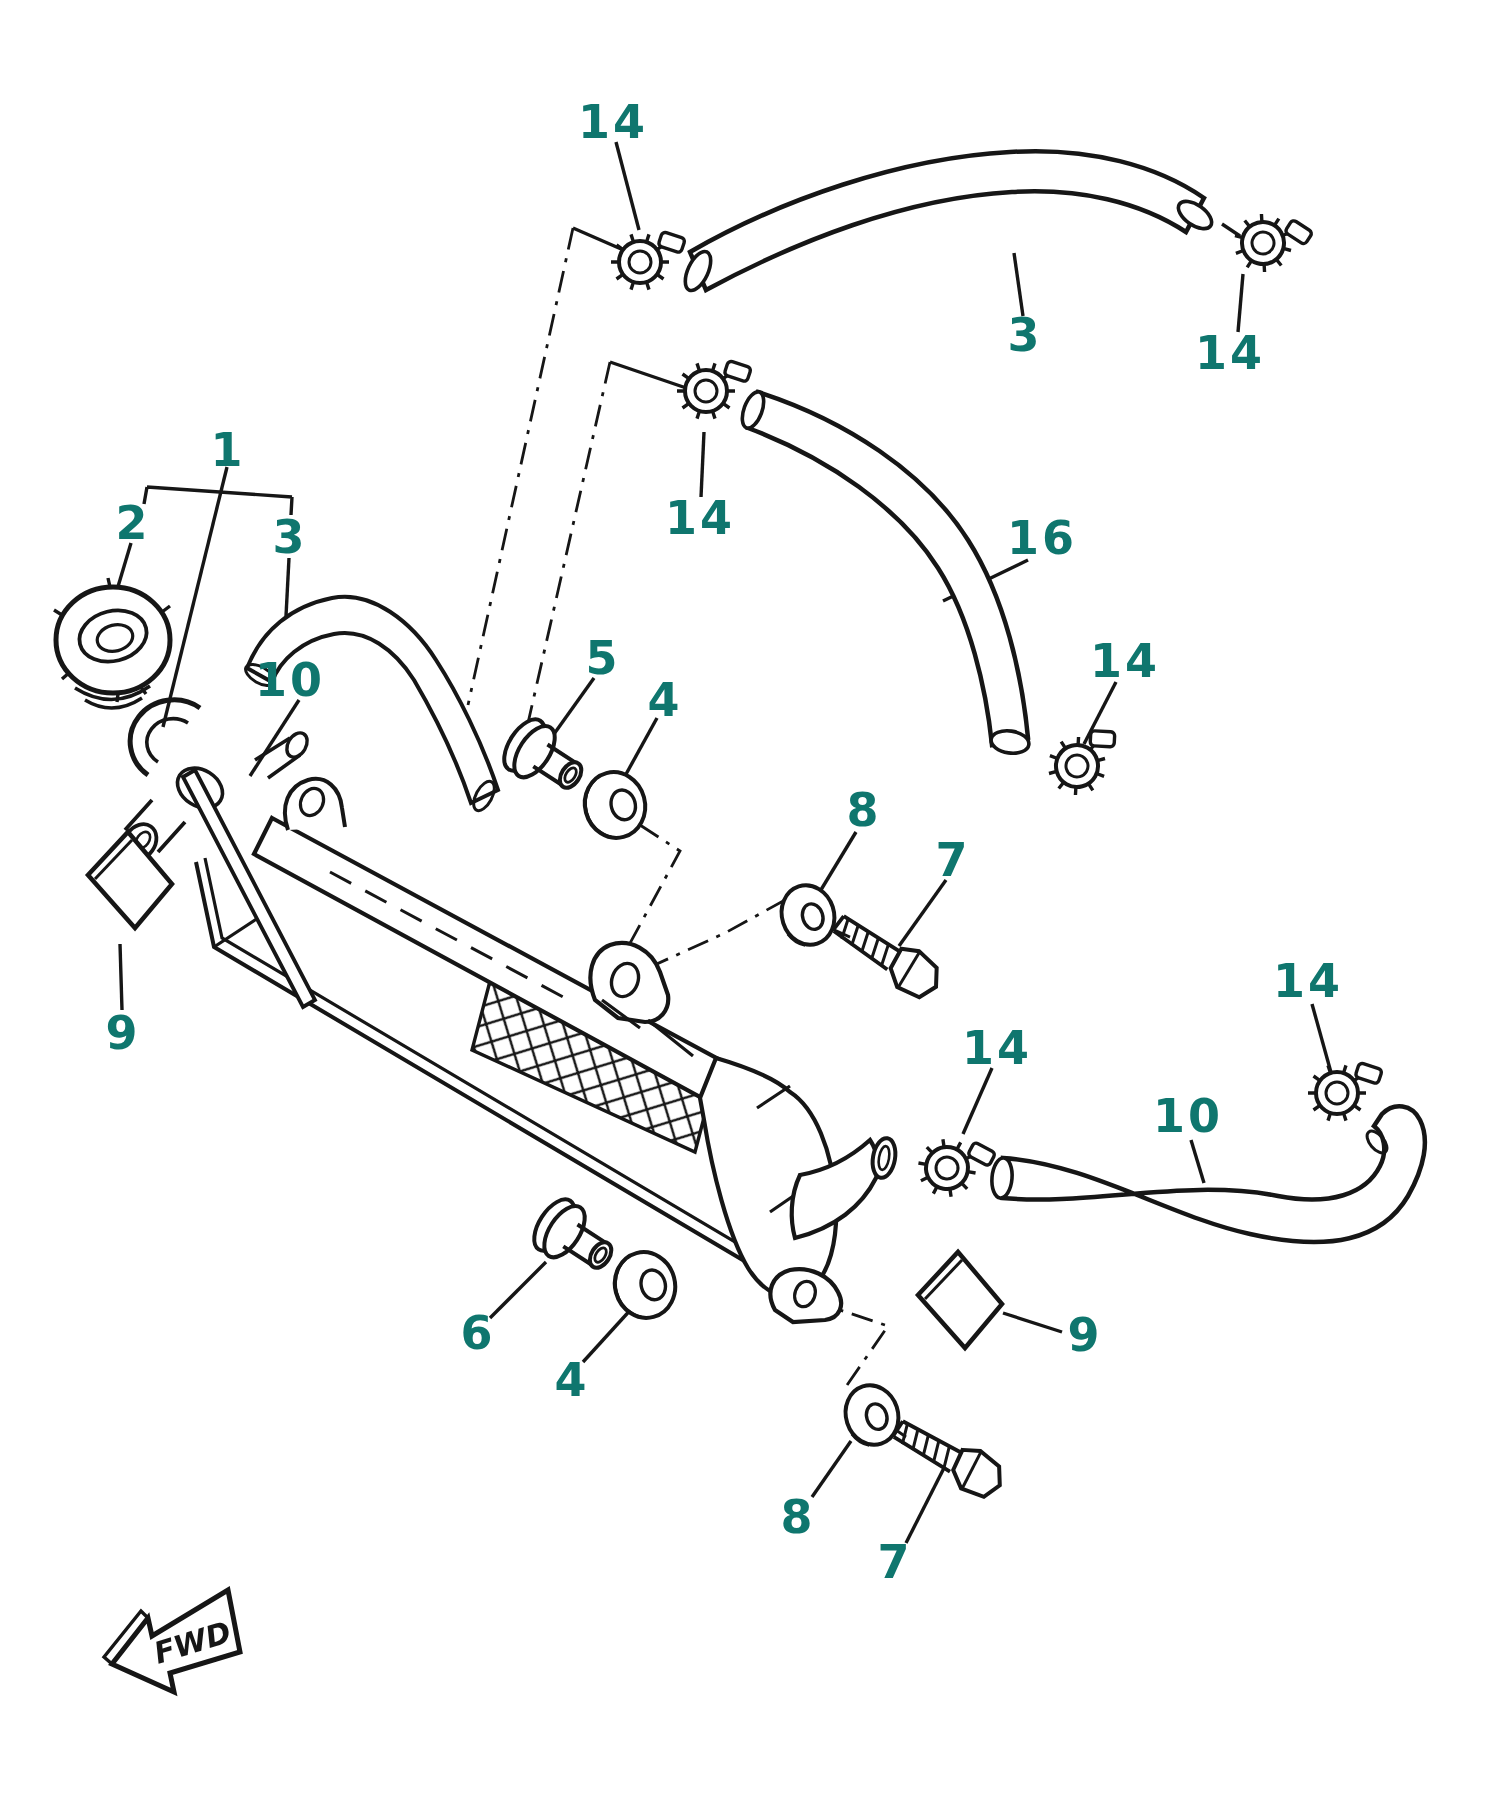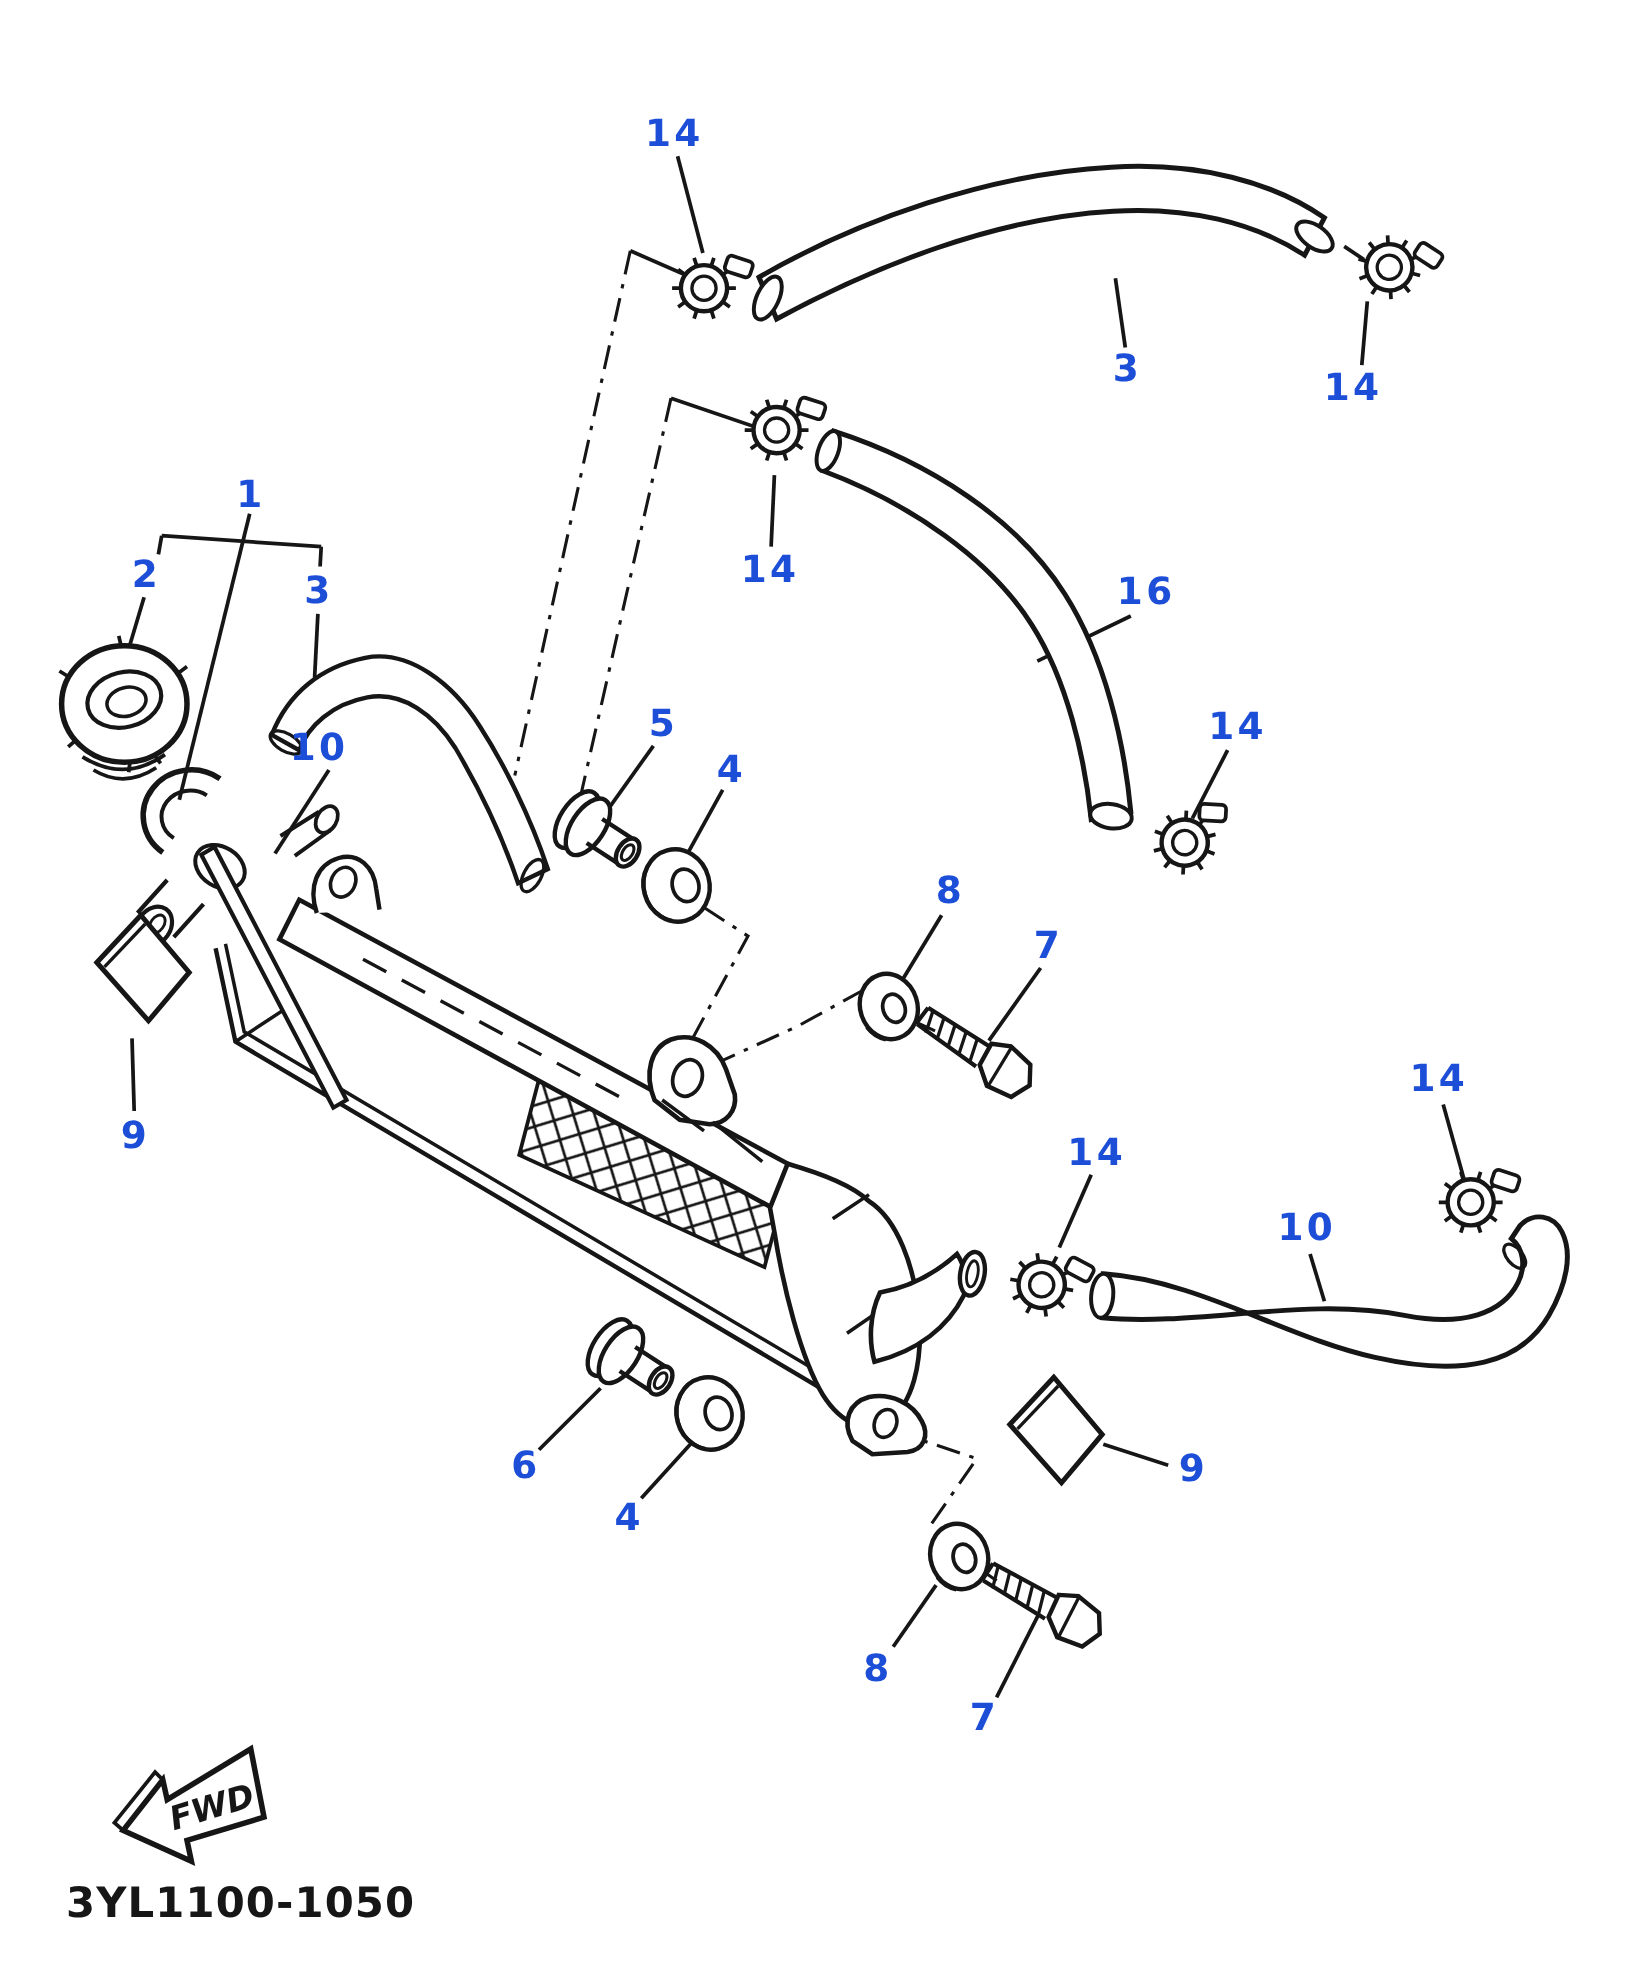--- a/index.html
+++ b/index.html
@@ -1,20 +1,20 @@
 <!DOCTYPE html>
 <html><head>
 <meta charset="utf-8">
 <style>
   html,body{margin:0;padding:0;background:#e8e8e8;}
   .stage{position:relative;width:1500px;height:1800px;background:#ffffff;overflow:hidden;
          font-family:"DejaVu Sans","Liberation Sans",sans-serif;}
   .stage svg{position:absolute;left:0;top:0;}
   .plabel{position:absolute;transform:translate(-50%,-50%);
-          font-weight:700;font-size:34px;color:#1d4ed8;letter-spacing:3px;line-height:1;
+          font-weight:700;font-size:46px;color:#0f766e;letter-spacing:3px;line-height:1;
           font-family:"DejaVu Sans","Liberation Sans",sans-serif;}
   .dwgcode{position:absolute;left:60px;top:1708px;font-weight:700;font-size:38px;color:#161616;
            letter-spacing:1px;font-family:"DejaVu Sans","Liberation Sans",sans-serif;}
 </style>
 </head>
 <body>
 
 <div class="stage">
 
 <svg width="1500" height="1800" viewBox="0 0 1500 1800">
@@ -214,14 +214,13 @@
   <span class="plabel" style="left:123px;top:1033px">9</span>
   <span class="plabel" style="left:997px;top:1048px">14</span>
   <span class="plabel" style="left:1308px;top:981px">14</span>
   <span class="plabel" style="left:1188px;top:1116px">10</span>
   <span class="plabel" style="left:478px;top:1333px">6</span>
   <span class="plabel" style="left:572px;top:1380px">4</span>
   <span class="plabel" style="left:1085px;top:1335px">9</span>
   <span class="plabel" style="left:798px;top:1517px">8</span>
   <span class="plabel" style="left:895px;top:1562px">7</span>
 
-  <div class="dwgcode">3YL1100-1050</div>
 </div>
 
 </body></html>

